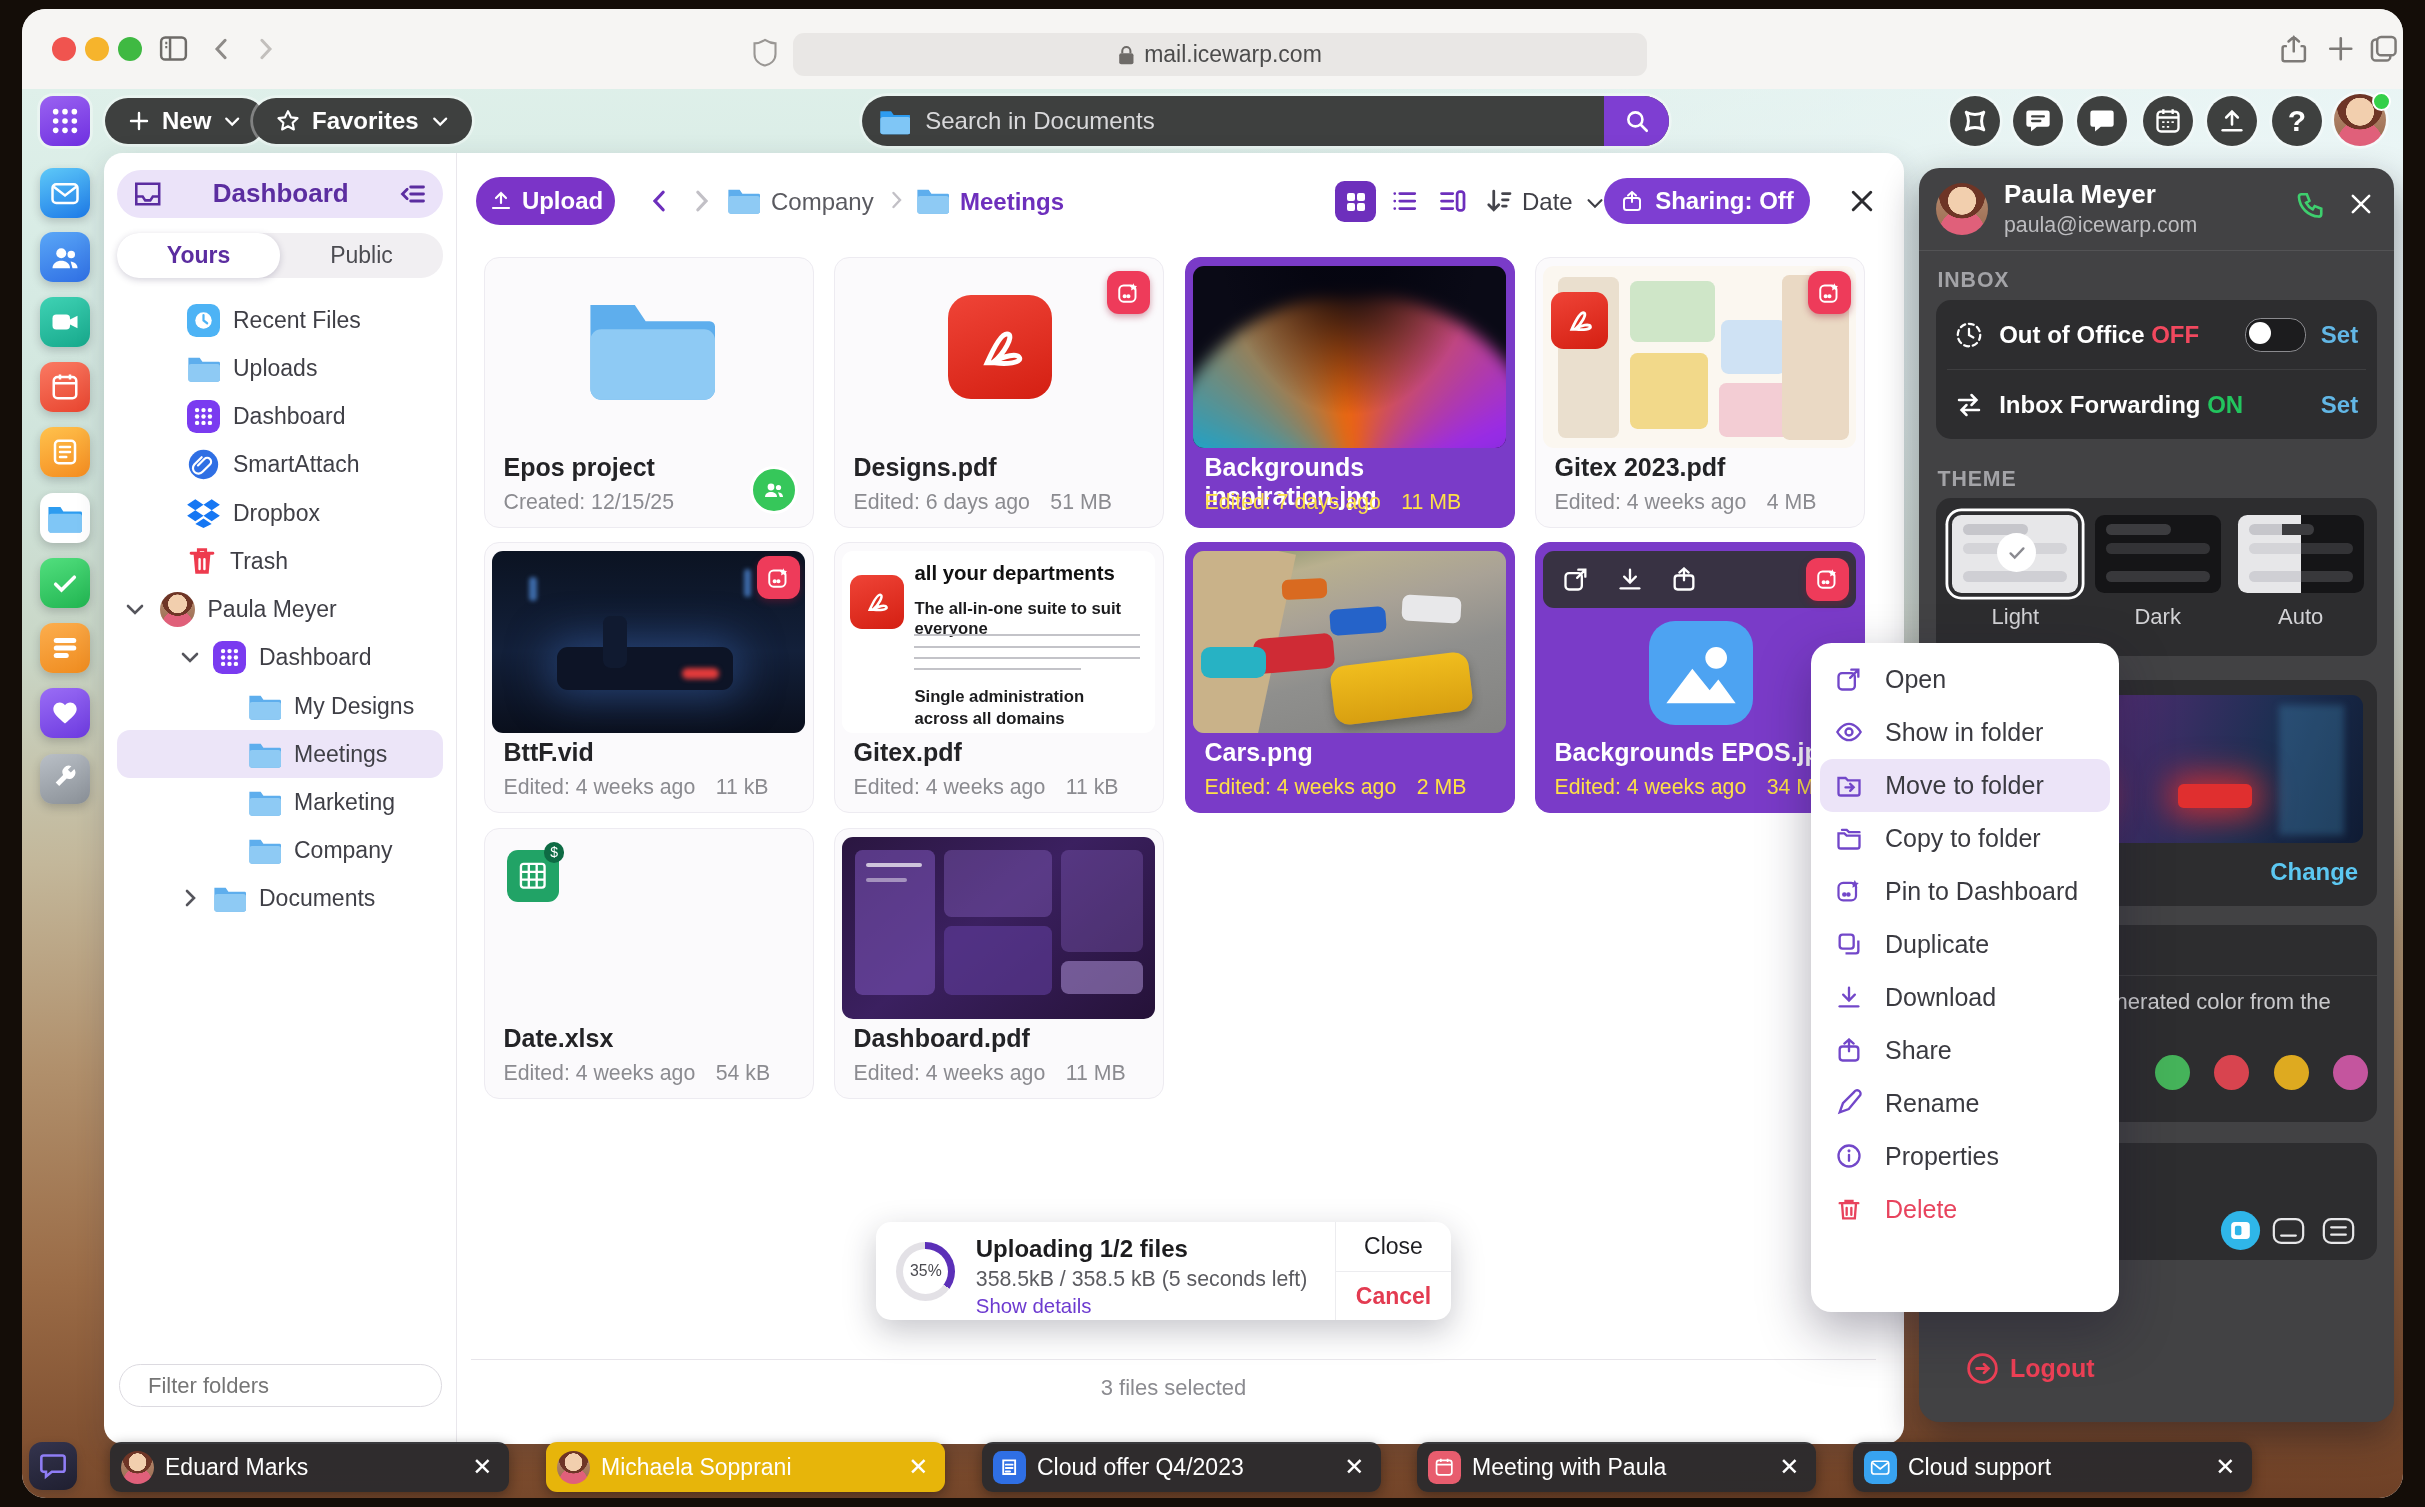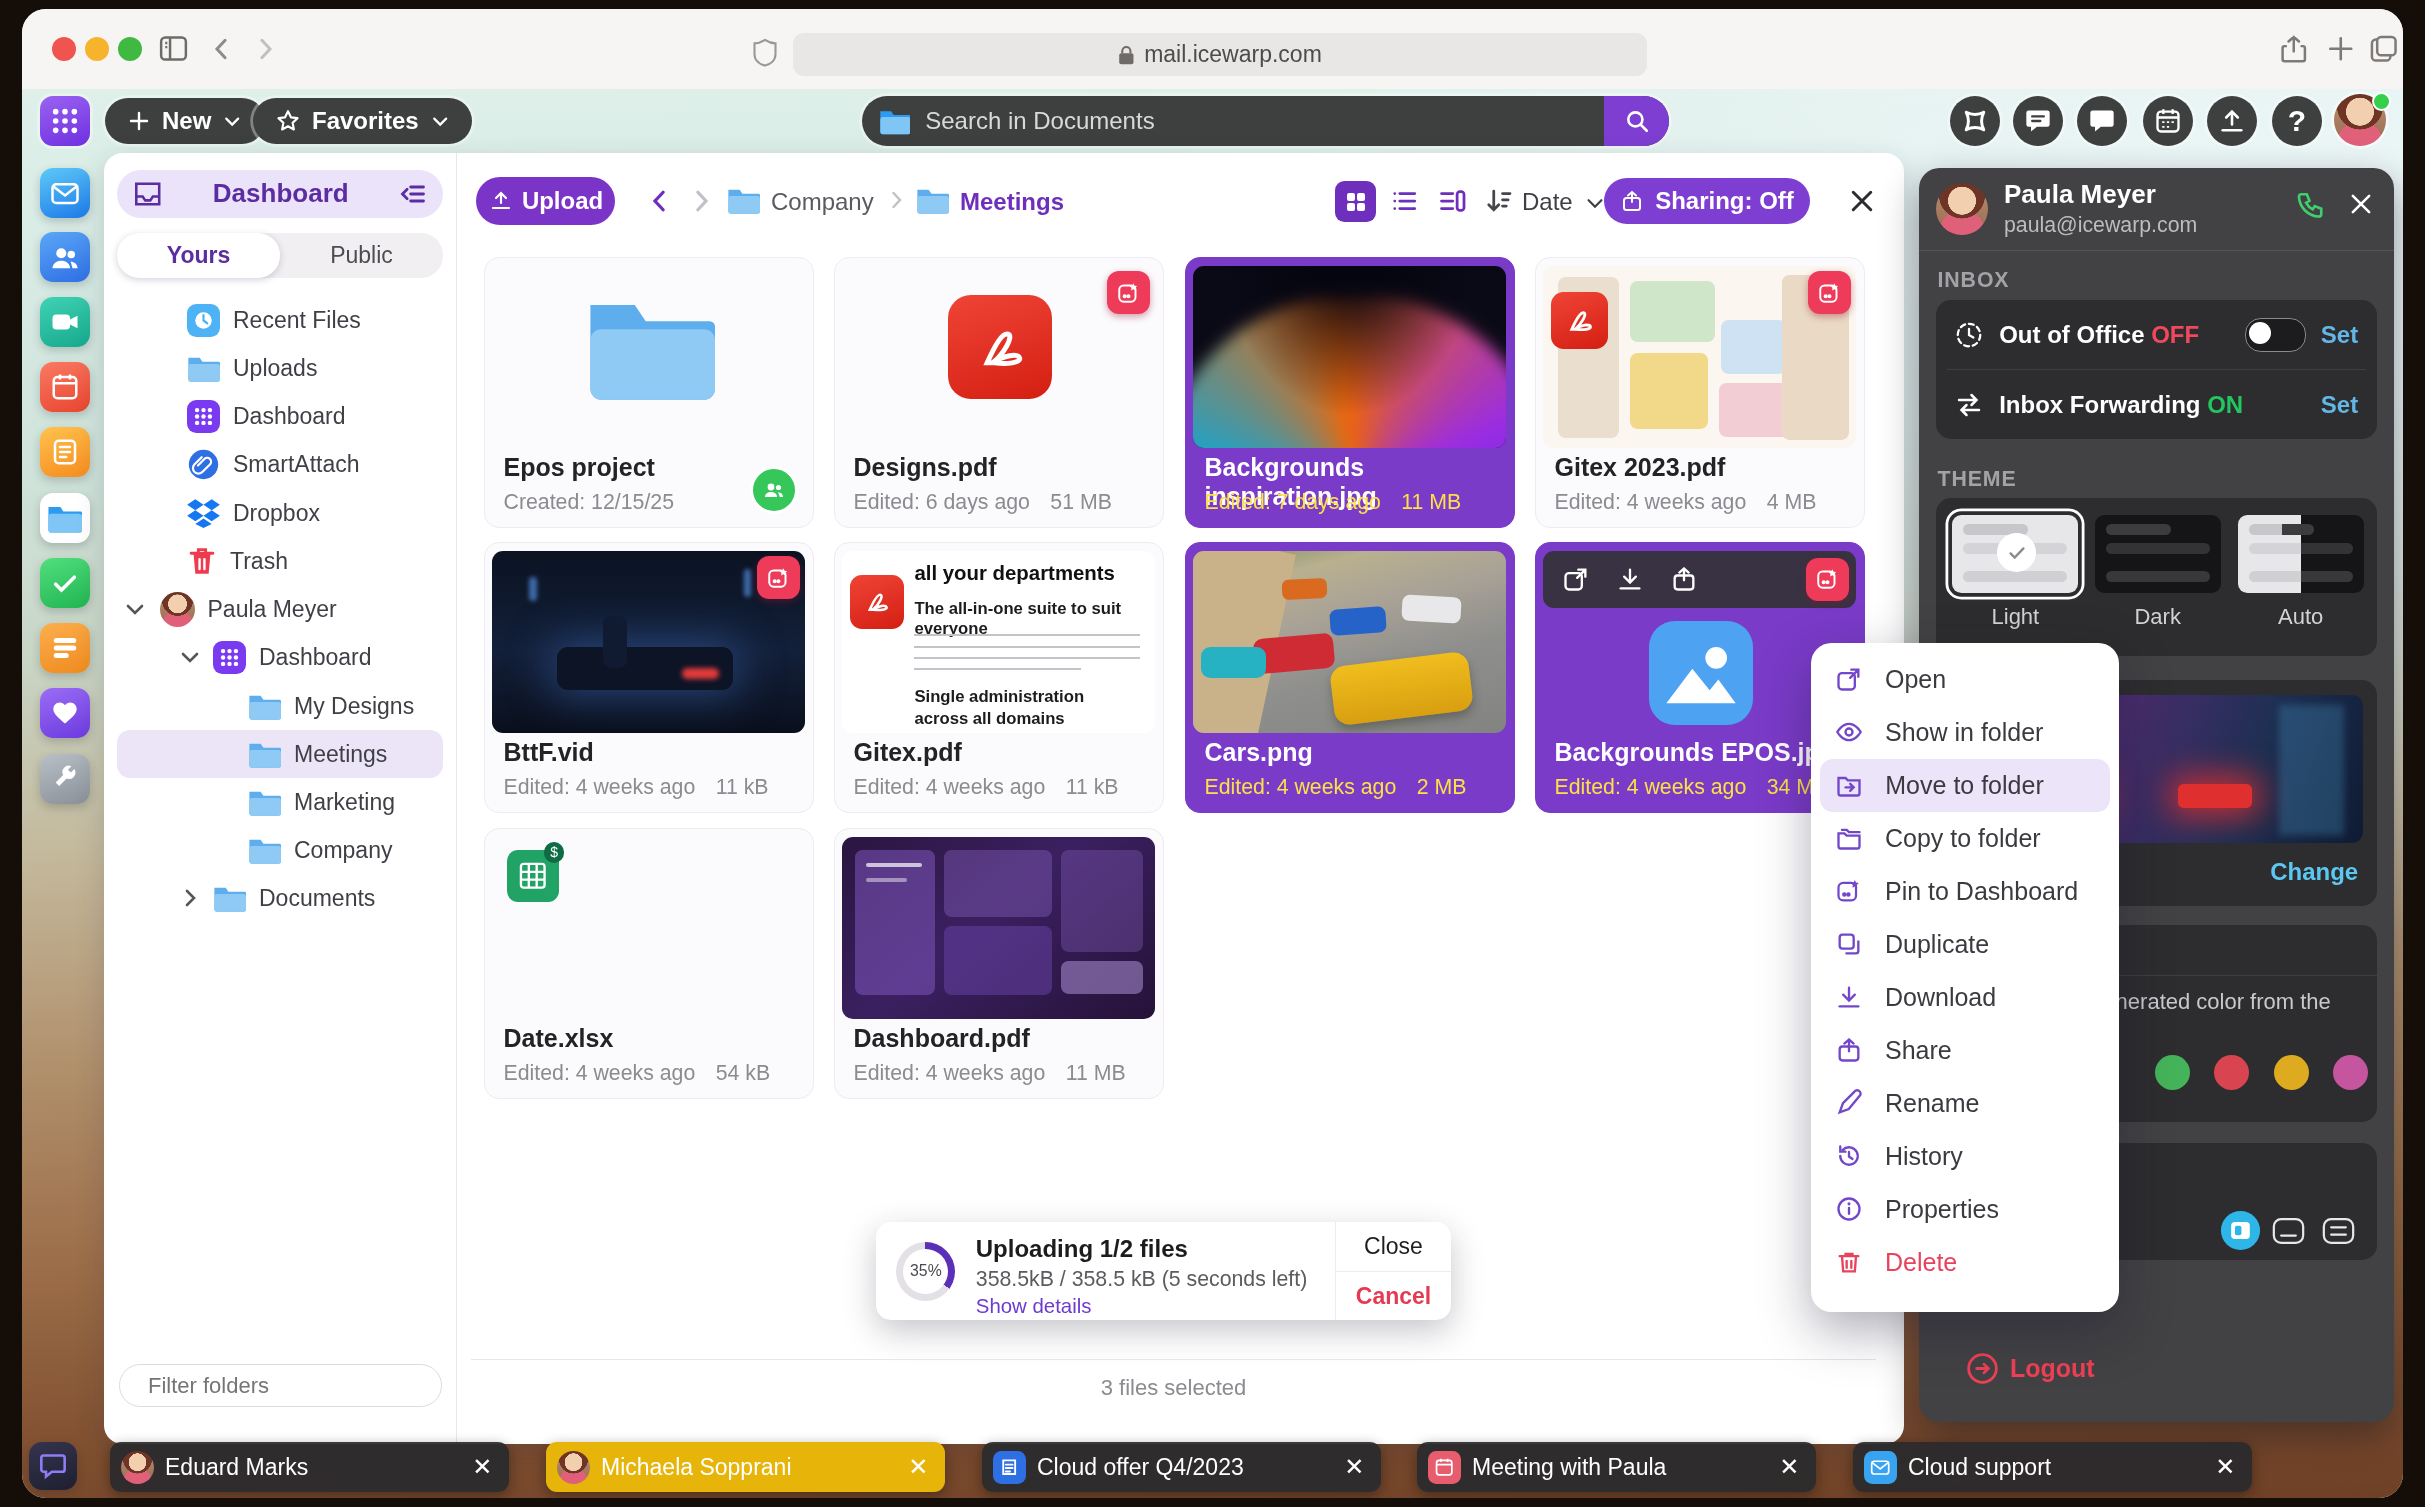--- a/index.html
+++ b/index.html
@@ -1005,27 +1005,20 @@
           </svg>
       <span>Share</span>
         </div>
     <div class="mitem">
       <svg class="micon" viewBox="0 0 24 24" fill="none" stroke="#7247c9" stroke-width="2" stroke-linecap="round">
             <path d="M4 20l2.8-7.8L16.5 2.5a2.2 2.2 0 0 1 5 2.9L11.8 17.2z"></path>
           </svg>
       <span>Rename</span>
         </div>
     <div class="mitem">
-      <svg class="micon" viewBox="0 0 24 24" fill="none" stroke="#7247c9" stroke-width="2" stroke-linecap="round">
-            <path d="M4.5 12a7.5 7.5 0 1 0 2.2-5.3M4.5 3.8V8.3H9"></path>
-            <path d="M12 8.5v4l3 2"></path>
-          </svg>
-      <span>History</span>
-        </div>
-    <div class="mitem">
       <svg class="micon" viewBox="0 0 24 24" fill="none" stroke="#7247c9" stroke-width="2">
             <circle cx="12" cy="12" r="9"></circle>
             <path d="M12 11v5" stroke-linecap="round"></path>
             <circle cx="12" cy="7.6" r="1.3" fill="#7247c9" stroke="none"></circle>
           </svg>
       <span>Properties</span>
         </div>
     <div class="mitem danger">
       <svg class="micon" viewBox="0 0 24 24" fill="none" stroke="#e8435d" stroke-width="2" stroke-linecap="round">
             <path d="M4 7h16M9 7V5h6v2M6 7l1 13h10l1-13"></path>

